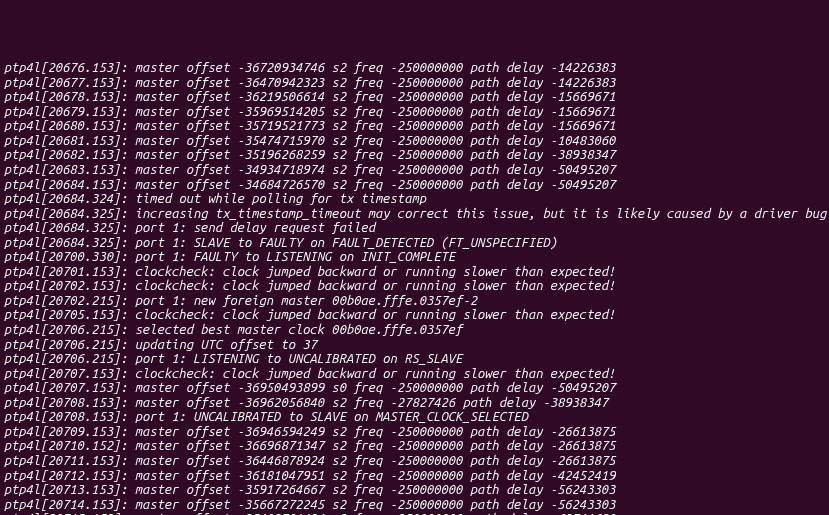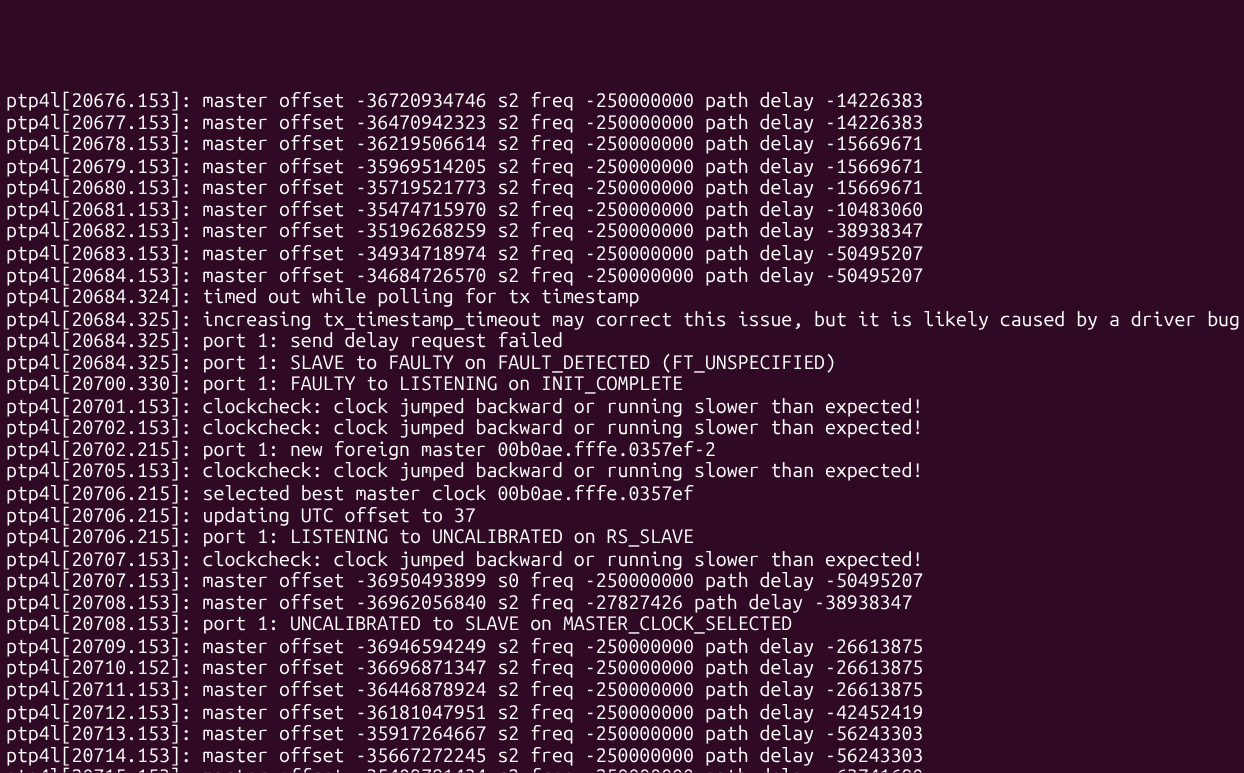--- a/index.html
+++ b/index.html
@@ -15,20 +15,21 @@
       color: #ffffff;
       width: 829px;
       height: 515px;
       overflow: hidden;
       padding: 2px 4px;
       white-space: pre;
     }
     .line {
       color: #ffffff;
       letter-spacing: 0px;
+      font-style: italic;
     }
   </style>
 </head>
 <body>
 
 
 
 <div id="terminal-lines"><div class="line">ptp4l[20676.153]: master offset -36720934746 s2 freq -250000000 path delay -14226383</div><div class="line">ptp4l[20677.153]: master offset -36470942323 s2 freq -250000000 path delay -14226383</div><div class="line">ptp4l[20678.153]: master offset -36219506614 s2 freq -250000000 path delay -15669671</div><div class="line">ptp4l[20679.153]: master offset -35969514205 s2 freq -250000000 path delay -15669671</div><div class="line">ptp4l[20680.153]: master offset -35719521773 s2 freq -250000000 path delay -15669671</div><div class="line">ptp4l[20681.153]: master offset -35474715970 s2 freq -250000000 path delay -10483060</div><div class="line">ptp4l[20682.153]: master offset -35196268259 s2 freq -250000000 path delay -38938347</div><div class="line">ptp4l[20683.153]: master offset -34934718974 s2 freq -250000000 path delay -50495207</div><div class="line">ptp4l[20684.153]: master offset -34684726570 s2 freq -250000000 path delay -50495207</div><div class="line">ptp4l[20684.324]: timed out while polling for tx timestamp</div><div class="line">ptp4l[20684.325]: increasing tx_timestamp_timeout may correct this issue, but it is likely caused by a driver bug</div><div class="line">ptp4l[20684.325]: port 1: send delay request failed</div><div class="line">ptp4l[20684.325]: port 1: SLAVE to FAULTY on FAULT_DETECTED (FT_UNSPECIFIED)</div><div class="line">ptp4l[20700.330]: port 1: FAULTY to LISTENING on INIT_COMPLETE</div><div class="line">ptp4l[20701.153]: clockcheck: clock jumped backward or running slower than expected!</div><div class="line">ptp4l[20702.153]: clockcheck: clock jumped backward or running slower than expected!</div><div class="line">ptp4l[20702.215]: port 1: new foreign master 00b0ae.fffe.0357ef-2</div><div class="line">ptp4l[20705.153]: clockcheck: clock jumped backward or running slower than expected!</div><div class="line">ptp4l[20706.215]: selected best master clock 00b0ae.fffe.0357ef</div><div class="line">ptp4l[20706.215]: updating UTC offset to 37</div><div class="line">ptp4l[20706.215]: port 1: LISTENING to UNCALIBRATED on RS_SLAVE</div><div class="line">ptp4l[20707.153]: clockcheck: clock jumped backward or running slower than expected!</div><div class="line">ptp4l[20707.153]: master offset -36950493899 s0 freq -250000000 path delay -50495207</div><div class="line">ptp4l[20708.153]: master offset -36962056840 s2 freq -27827426 path delay -38938347</div><div class="line">ptp4l[20708.153]: port 1: UNCALIBRATED to SLAVE on MASTER_CLOCK_SELECTED</div><div class="line">ptp4l[20709.153]: master offset -36946594249 s2 freq -250000000 path delay -26613875</div><div class="line">ptp4l[20710.152]: master offset -36696871347 s2 freq -250000000 path delay -26613875</div><div class="line">ptp4l[20711.153]: master offset -36446878924 s2 freq -250000000 path delay -26613875</div><div class="line">ptp4l[20712.153]: master offset -36181047951 s2 freq -250000000 path delay -42452419</div><div class="line">ptp4l[20713.153]: master offset -35917264667 s2 freq -250000000 path delay -56243303</div><div class="line">ptp4l[20714.153]: master offset -35667272245 s2 freq -250000000 path delay -56243303</div><div class="line">ptp4l[20715.153]: master offset -35409781434 s2 freq -250000000 path delay -63741690</div></div>
 
 

